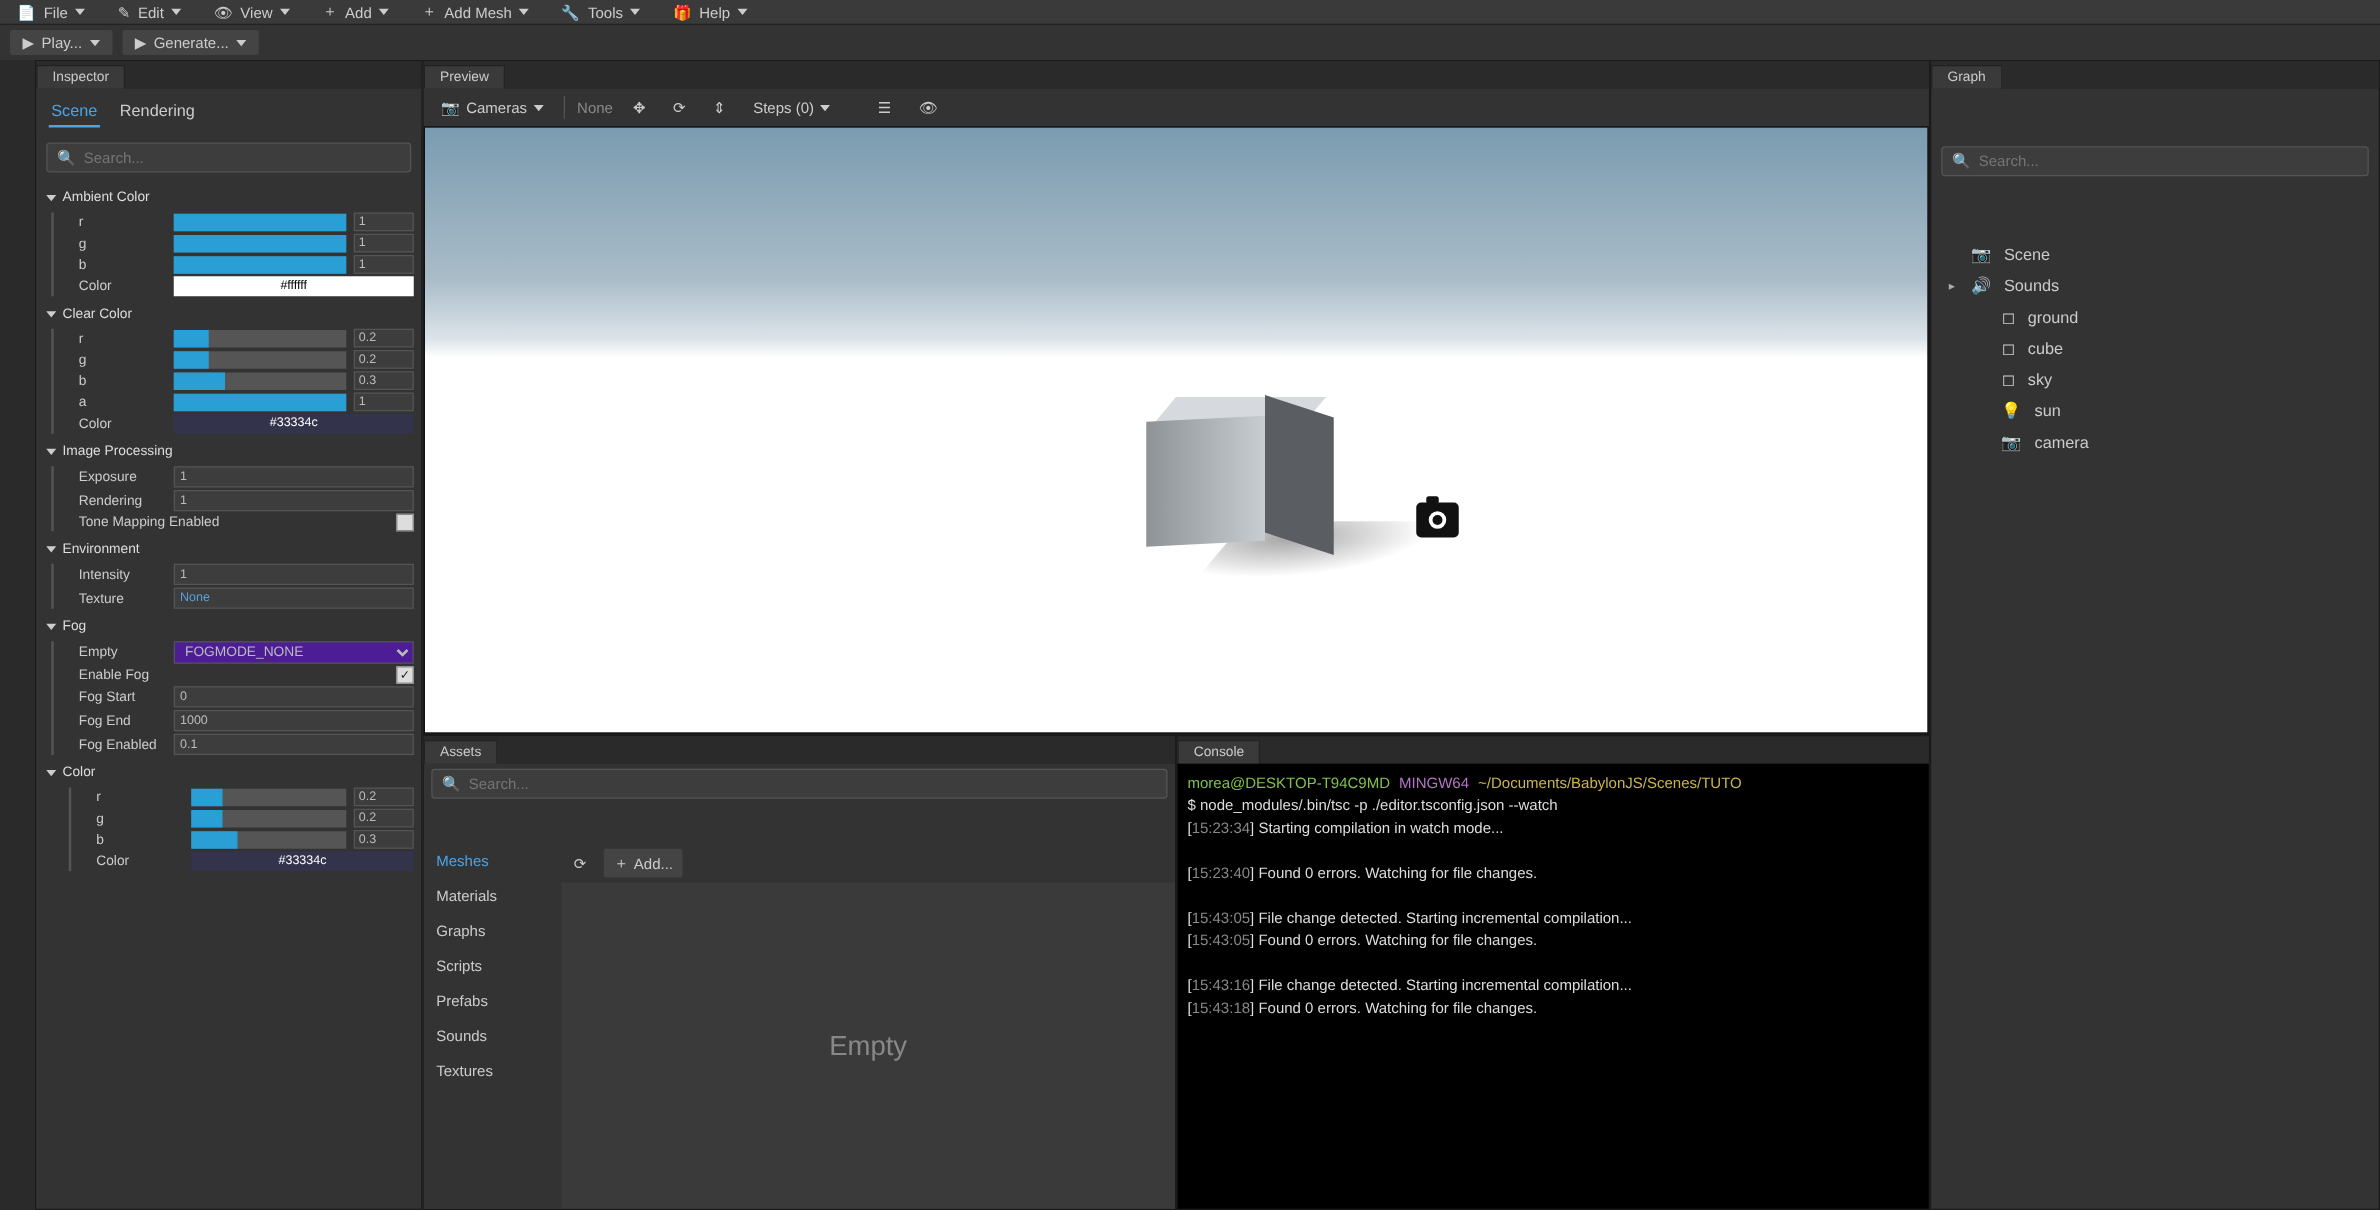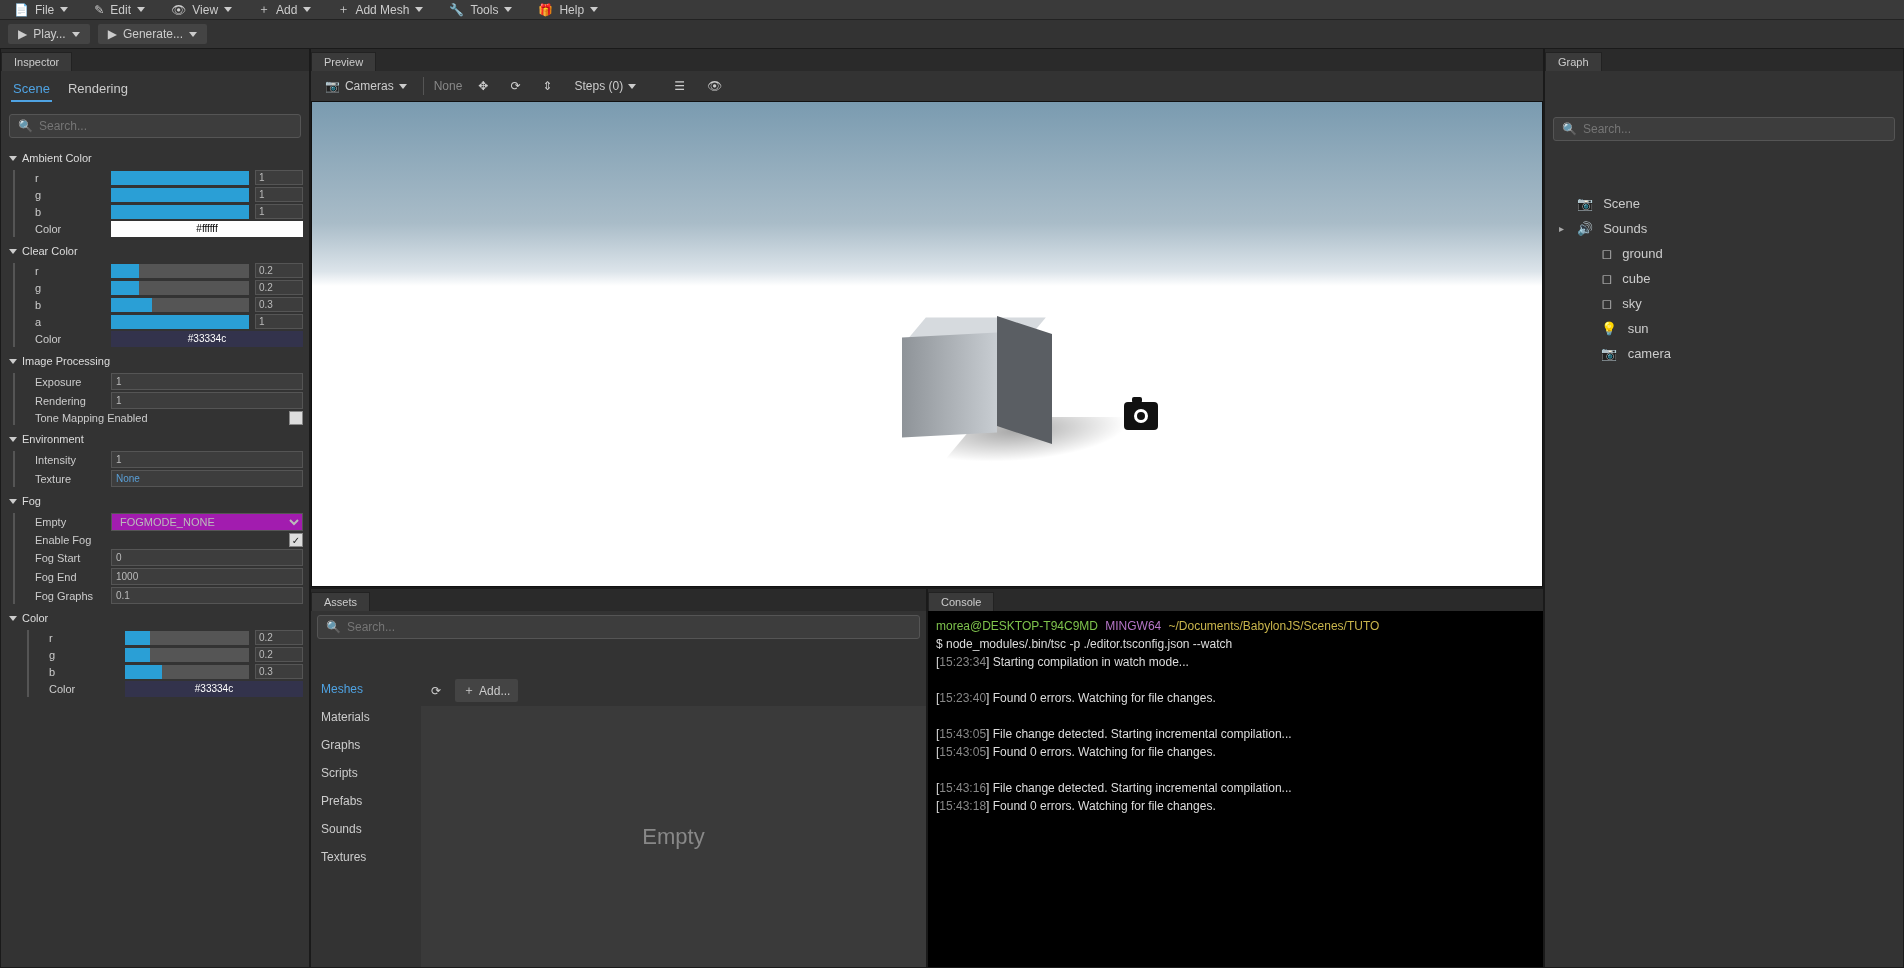--- a/index.html
+++ b/index.html
@@ -6,21 +6,21 @@
 body { background:#2a2a2a; color:#ccc; font-size:12px; overflow:hidden; width:1904px; height:968px; position:relative; }
 .menubar { background:#3a3a3a; height:20px; display:flex; align-items:center; padding:0 6px; gap:10px; border-bottom:1px solid #222;}
 .menubar .mitem { display:flex; align-items:center; gap:6px; padding:2px 8px; cursor:pointer;}
 .caret{display:inline-block;width:0;height:0;border-left:4px solid transparent;border-right:4px solid transparent;border-top:5px solid #ccc;}
 .toolbar{background:#333;height:28px;display:flex;align-items:center;padding:0 8px;gap:8px;}
 .tbtn{display:flex;align-items:center;gap:6px;background:#444;padding:3px 10px;border-radius:2px;cursor:pointer;}
 .layout{display:flex;height:calc(100% - 48px);}
 .panel{display:flex;flex-direction:column;background:#333;border:1px solid #1a1a1a;}
 .tab-strip{display:flex;background:#2a2a2a;height:22px;align-items:flex-end;}
 .tab{background:#3a3a3a;padding:3px 12px;font-size:11px;border:1px solid #222;border-bottom:none;cursor:pointer;}
-.left{width:310px;flex-shrink:0;display:flex;flex-direction:column;}
+.left{width:310px;flex-shrink:0;display:flex;flex-direction:column;margin-left:28px;}
 .mid{flex:1;display:flex;flex-direction:column;min-width:0;}
 .right{width:360px;flex-shrink:0;display:flex;flex-direction:column;gap:40px;}
 .subtabs{display:flex;gap:14px;padding:6px 10px;background:#333;font-size:13px;}
 .subtab{padding:4px 2px;cursor:pointer;}
 .subtab.active{color:#4fa3e3;border-bottom:2px solid #4fa3e3;}
 .searchbar{display:flex;align-items:center;gap:6px;background:#3d3d3d;border:1px solid #555;border-radius:3px;margin:6px 8px;padding:4px 8px;}
 .searchbar input{background:transparent;border:none;outline:none;color:#ccc;flex:1;font-size:12px;}
 .insp-body{flex:1;overflow-y:auto;padding:0 6px 10px 6px;}
 .insp-body::-webkit-scrollbar{width:10px;}
 .insp-body::-webkit-scrollbar-thumb{background:#555;}
@@ -59,21 +59,21 @@
 .assets-content{flex:1;display:flex;align-items:center;justify-content:center;color:#888;font-size:22px;background:#3a3a3a;}
 .console-body{flex:1;font-family:Consolas,monospace;font-size:12px;padding:6px 8px;background:#000000;overflow:auto;white-space:pre;line-height:1.5;}
 .c-green{color:#7ec24c;}
 .c-purple{color:#b575c7;}
 .c-gold{color:#c9b54c;}
 .c-grey{color:#888;}
 .c-white{color:#ddd;}
 .graph-body{flex:1;padding:4px 8px;}
 .graph-item{display:flex;align-items:center;gap:10px;padding:5px 6px;cursor:pointer;font-size:13px;}
 .gi-caret{width:8px;display:inline-block;color:#aaa;font-size:10px;}
-.sel{background:#a21caf;border:1px solid #555;color:#bbb;padding:1px 4px;font-size:11px;flex:1;}
+.sel{background:#4c1d95;border:1px solid #555;color:#bbb;padding:1px 4px;font-size:11px;flex:1;}
 .thinborder{border-left:2px solid #555;margin-left:6px;padding-left:6px;}
 </style>
 </head>
 <body>
 
 <div class="menubar">
   <div class="mitem">
       <span>📄</span>
       <span>File</span>
       <span class="caret"></span>
@@ -261,21 +261,21 @@
           </div>
         <div class="prop-row">
             <div class="prop-label">Fog Start</div>
             <div class="fullfield">0</div>
           </div>
         <div class="prop-row">
             <div class="prop-label">Fog End</div>
             <div class="fullfield">1000</div>
           </div>
         <div class="prop-row">
-            <div class="prop-label">Fog Graphs</div>
+            <div class="prop-label">Fog Enabled</div>
             <div class="fullfield">0.1</div>
           </div>
       </div>
 
       <div class="section-hdr">
           <span class="tri"></span>
           <span>Color</span>
         </div>
       <div class="thinborder" style="margin-left:20px">
         <div class="prop-row">

